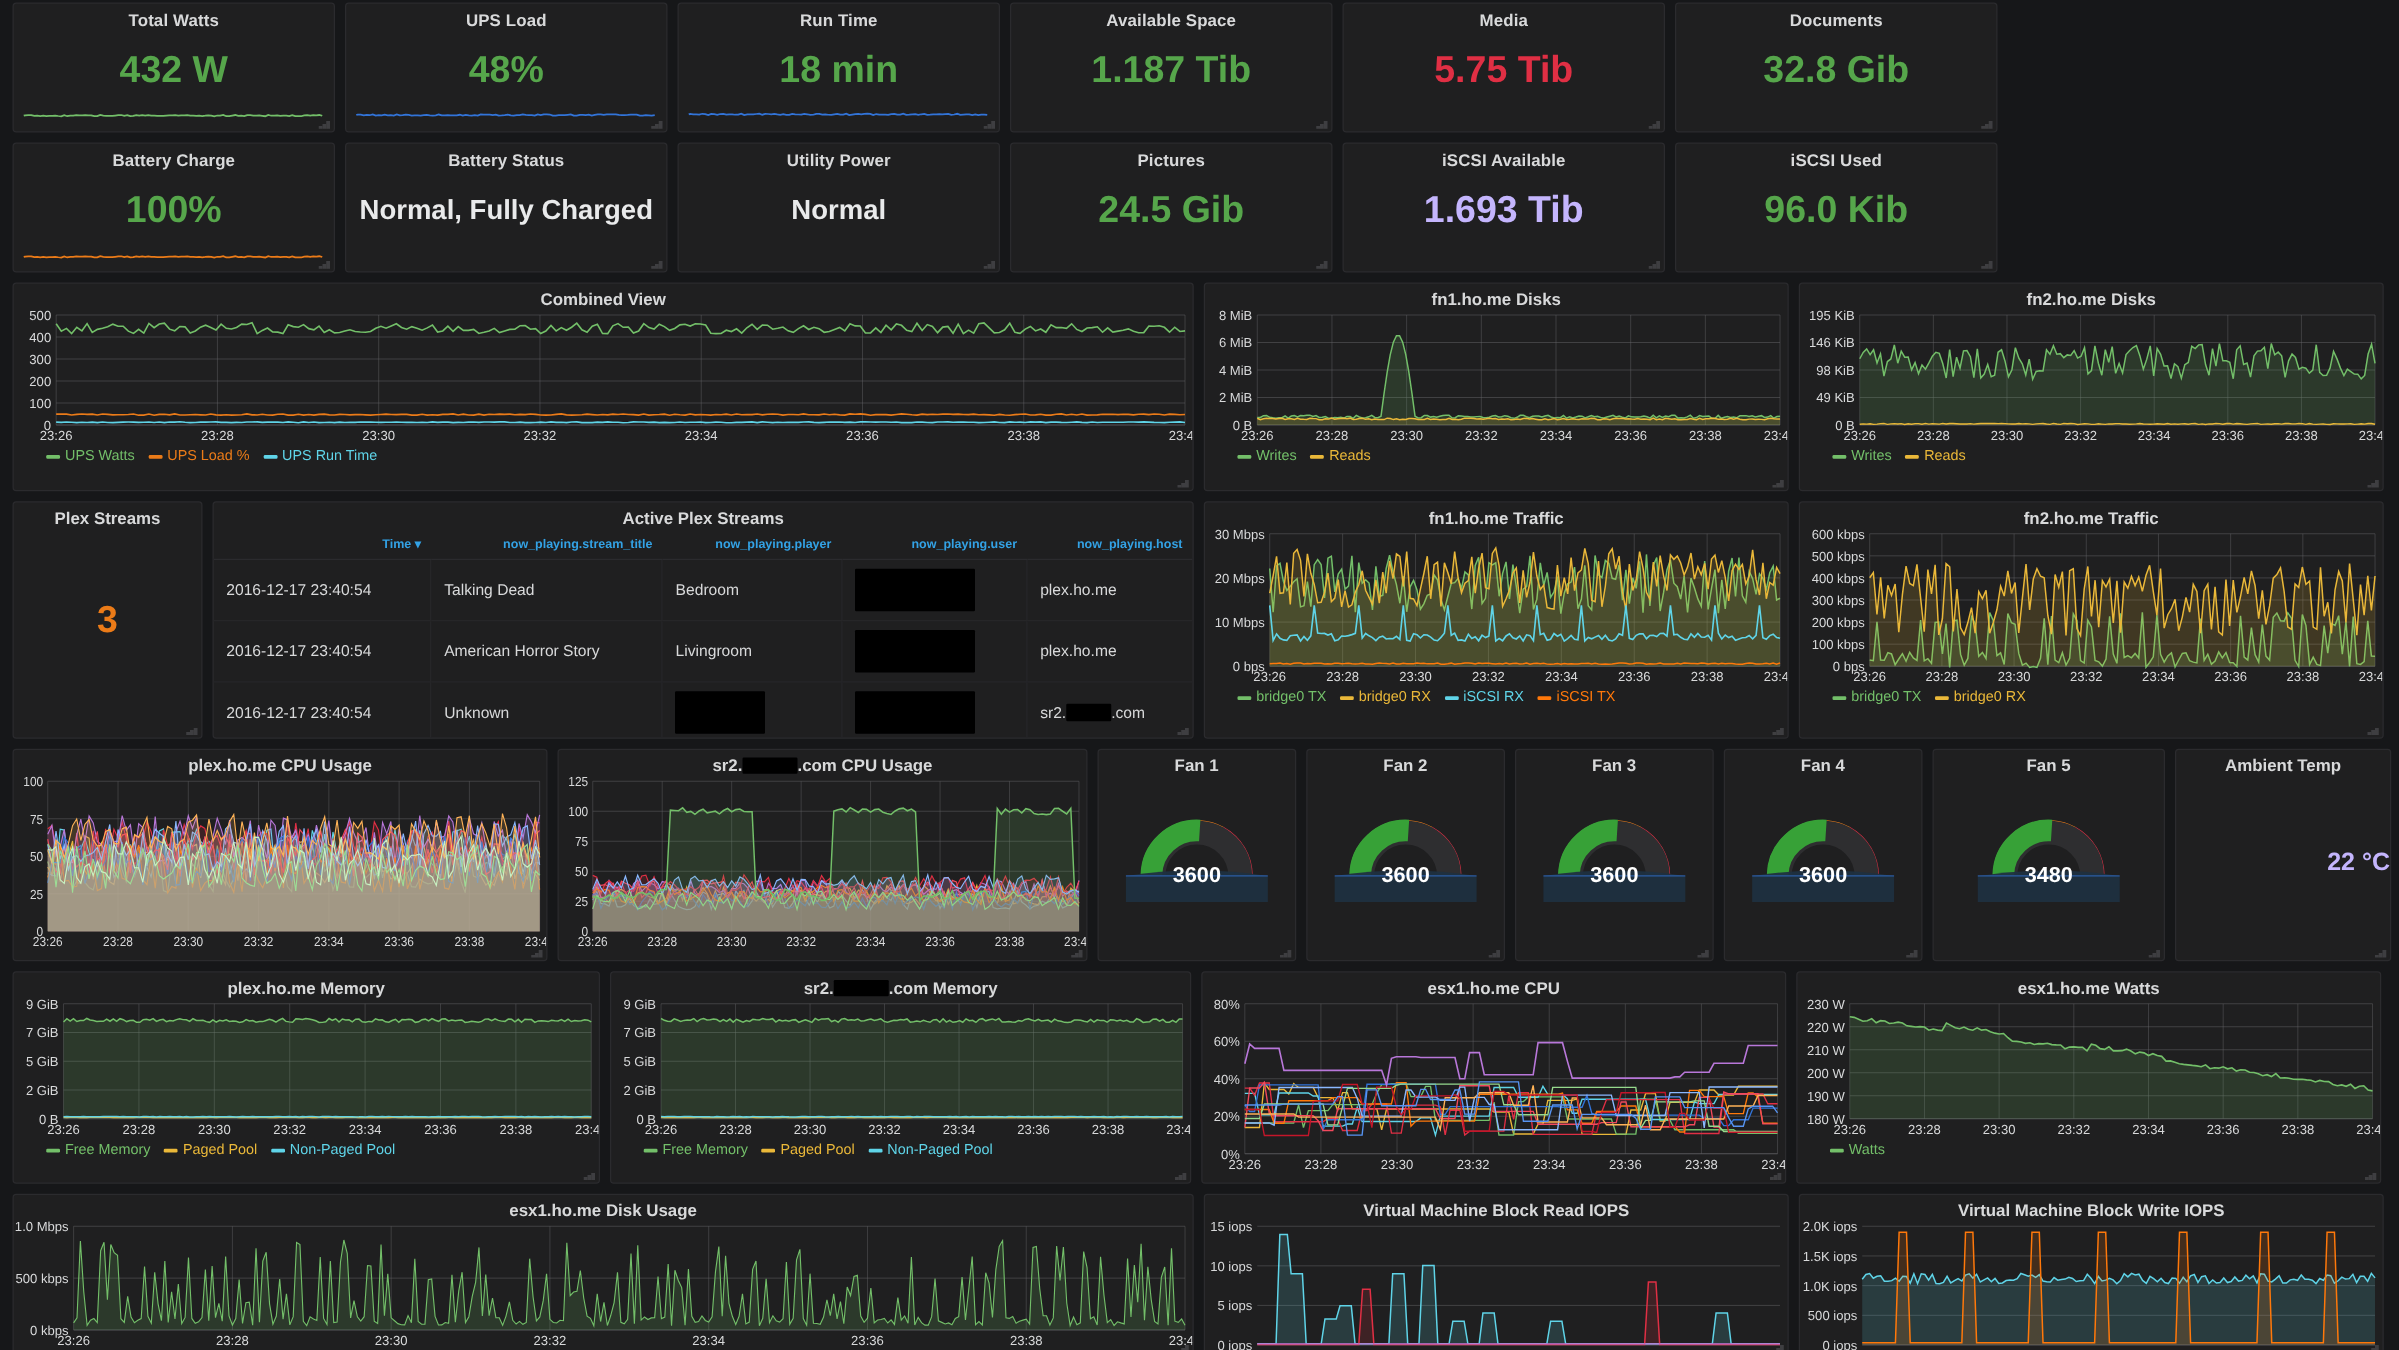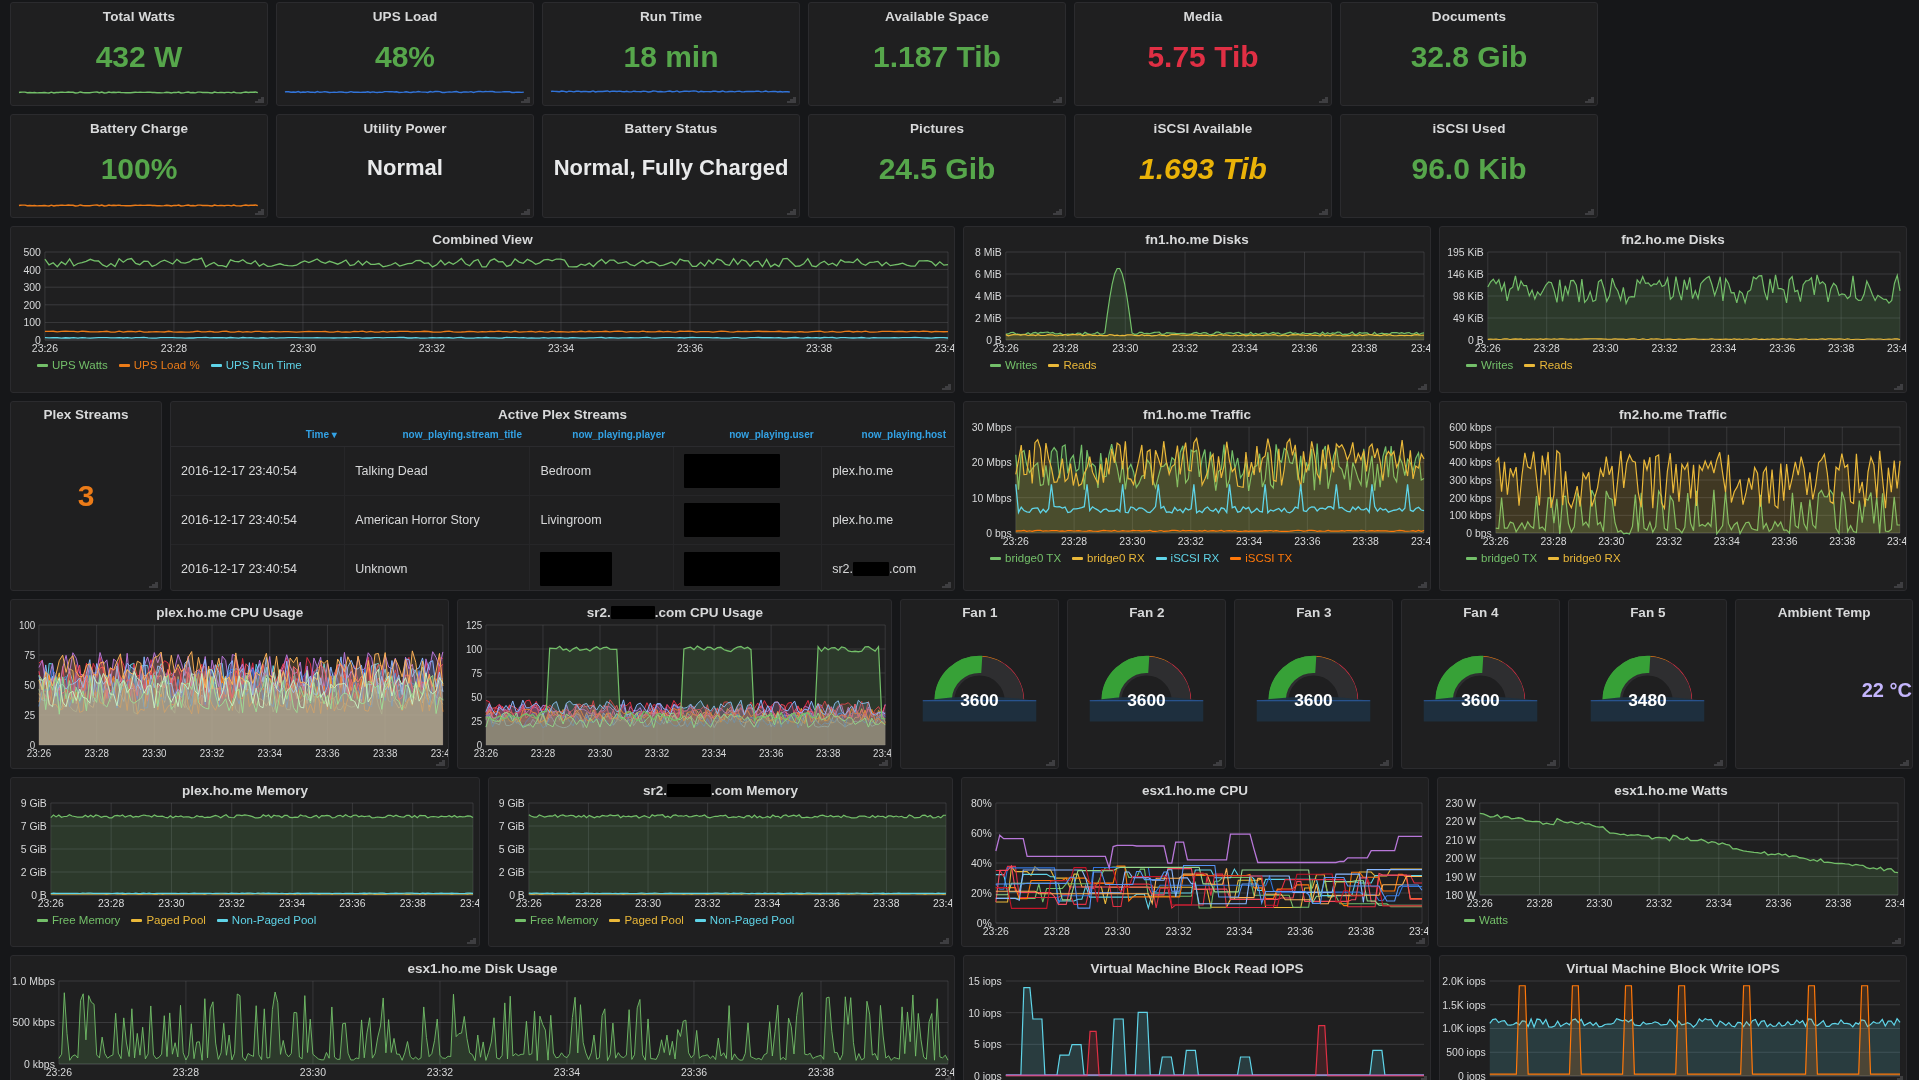--- a/index.html
+++ b/index.html
@@ -138,34 +138,34 @@
       <div class="panel stat" style="width: 258px;">
         <div class="ptitle">Battery Charge</div>
         <div class="big" style="color: rgb(86, 166, 75);">100%</div>
         <div class="spark">
           <svg viewBox="0 0 200 10" preserveAspectRatio="none">
             <path d="M0 6.50 L1 6.25 L3 6.12 L5 6.10 L7 6.71 L9 6.52 L11 6.81 L13 6.58 L15 6.89 L17 6.65 L19 6.77 L21 6.50 L23 6.80 L25 7.01 L27 6.17 L29 6.96 L31 6.47 L33 6.54 L35 6.12 L37 6.31 L39 6.39 L41 6.06 L43 6.26 L45 6.26 L47 6.92 L49 6.83 L51 5.97 L53 6.50 L55 6.75 L57 6.61 L59 6.76 L61 6.42 L63 6.16 L65 6.02 L67 6.67 L69 6.09 L71 6.92 L73 6.76 L75 6.08 L77 6.56 L79 6.20 L81 6.49 L83 6.17 L85 6.52 L87 6.59 L89 6.78 L91 6.75 L93 6.71 L95 6.44 L97 6.31 L99 6.35 L101 6.19 L103 6.42 L105 6.33 L107 6.21 L109 6.16 L111 6.56 L113 6.48 L115 6.78 L117 6.59 L119 6.84 L121 6.58 L123 6.25 L125 6.49 L127 7.01 L129 6.42 L131 6.56 L133 6.00 L135 6.95 L137 6.84 L139 6.43 L141 6.02 L143 6.69 L145 6.45 L147 6.87 L149 6.17 L151 6.16 L153 6.49 L155 6.50 L157 6.35 L159 6.69 L161 6.99 L163 6.02 L165 6.58 L167 6.57 L169 6.35 L171 6.69 L173 6.42 L175 6.42 L177 6.83 L179 6.08 L181 6.88 L183 6.83 L185 6.98 L187 6.38 L189 6.06 L191 6.50 L193 6.19 L195 6.28 L197 6.01 L199 6.61" fill="none" stroke="#eb7b18" stroke-width="1.4"></path>
           </svg>
         </div>
       </div>
       <div class="panel stat small-big" style="width: 258px;">
+        <div class="ptitle">Battery Status</div>
+        <div class="big" style="color: rgb(233, 234, 235);">Normal, Fully Charged</div>
+      </div>
+      <div class="panel stat small-big" style="width: 258px;">
         <div class="ptitle">Utility Power</div>
         <div class="big" style="color: rgb(233, 234, 235);">Normal</div>
-      </div>
-      <div class="panel stat small-big" style="width: 258px;">
-        <div class="ptitle">Battery Status</div>
-        <div class="big" style="color: rgb(233, 234, 235);">Normal, Fully Charged</div>
       </div>
       <div class="panel stat" style="width: 258px;">
         <div class="ptitle">Pictures</div>
         <div class="big" style="color: rgb(86, 166, 75);">24.5 Gib</div>
       </div>
       <div class="panel stat" style="width: 258px;">
         <div class="ptitle">iSCSI Available</div>
-        <div class="big" style="color: #eab308; font-style: italic;">1.693 Tib</div>
+        <div class="big" style="color: #c4b5fd;">1.693 Tib</div>
       </div>
       <div class="panel stat" style="width: 258px;">
         <div class="ptitle">iSCSI Used</div>
         <div class="big" style="color: rgb(86, 166, 75);">96.0 Kib</div>
       </div>
     </div>
 
   <div class="row">
 
     <div class="panel" style="width:945px;height:167px">
@@ -646,21 +646,21 @@
               <path d="M82.64 42.10 A50 50 0 0 1 103.59 48.18" fill="none" stroke="#eb7b18" stroke-width="3.2"></path>
               <path d="M103.59 48.18 A50 50 0 0 1 129.50 92.00" fill="none" stroke="#e02f44" stroke-width="3.2"></path>
               <path d="M39.50 92.00 A40 40 0 0 1 119.50 92.00" fill="none" stroke="#2e2e30" stroke-width="22"></path>
               <path d="M37.51 91.16 A42 42 0 0 1 82.14 50.08" fill="none" stroke="#37a137" stroke-width="20"></path>
               <path d="M14 92 Q 79 82 145 92 L145 116 L14 116 Z" fill="#1f3040" opacity="0.95"></path>
               <line x1="14" y1="92" x2="145" y2="92" stroke="#3274d9" stroke-width="0.9" opacity="0.85"></line>
               <text x="79.5" y="98" text-anchor="middle" font-size="20" font-weight="bold" fill="#ffffff" font-family="&quot;Liberation Sans&quot;, sans-serif">3600</text>
             </svg>
           </div>
         </div>
-        <div class="panel" style="width: 159px; height: 170px;">
+        <div class="panel" style="width: 186px; height: 170px;">
           <div class="gtitle">Fan 5</div>
           <div class="gauge">
             <svg viewBox="0 0 159 120" preserveAspectRatio="xMidYMid meet">
               <path d="M29.50 92.00 A50 50 0 0 1 82.64 42.10" fill="none" stroke="#56a64b" stroke-width="3.2"></path>
               <path d="M82.64 42.10 A50 50 0 0 1 103.59 48.18" fill="none" stroke="#eb7b18" stroke-width="3.2"></path>
               <path d="M103.59 48.18 A50 50 0 0 1 129.50 92.00" fill="none" stroke="#e02f44" stroke-width="3.2"></path>
               <path d="M39.50 92.00 A40 40 0 0 1 119.50 92.00" fill="none" stroke="#2e2e30" stroke-width="22"></path>
               <path d="M37.51 91.16 A42 42 0 0 1 82.14 50.08" fill="none" stroke="#37a137" stroke-width="20"></path>
               <path d="M14 92 Q 79 82 145 92 L145 116 L14 116 Z" fill="#1f3040" opacity="0.95"></path>
               <line x1="14" y1="92" x2="145" y2="92" stroke="#3274d9" stroke-width="0.9" opacity="0.85"></line>

